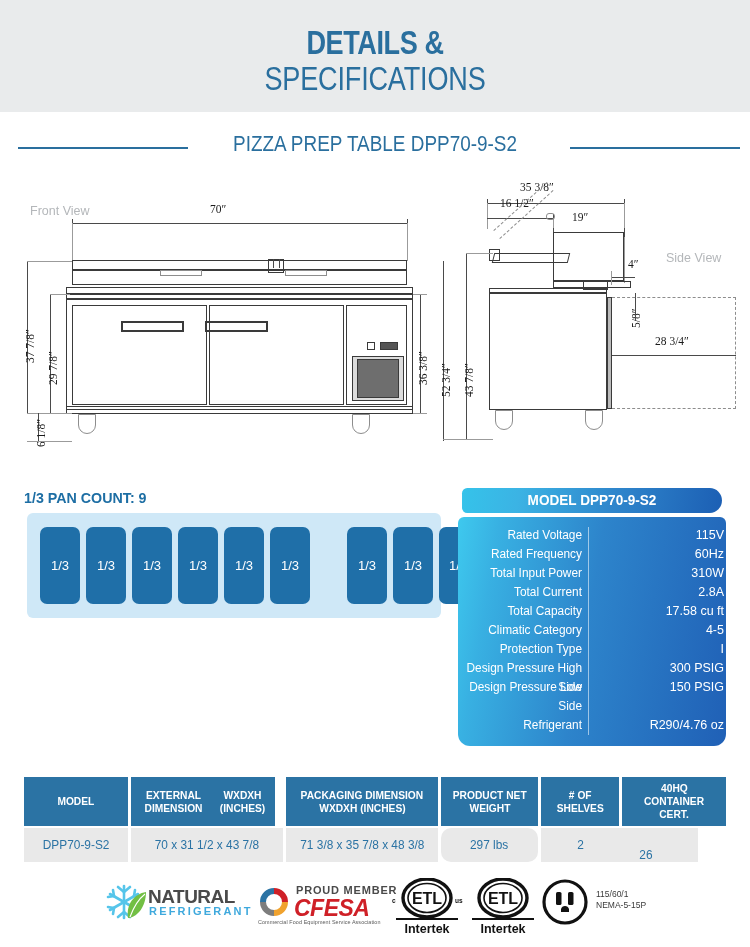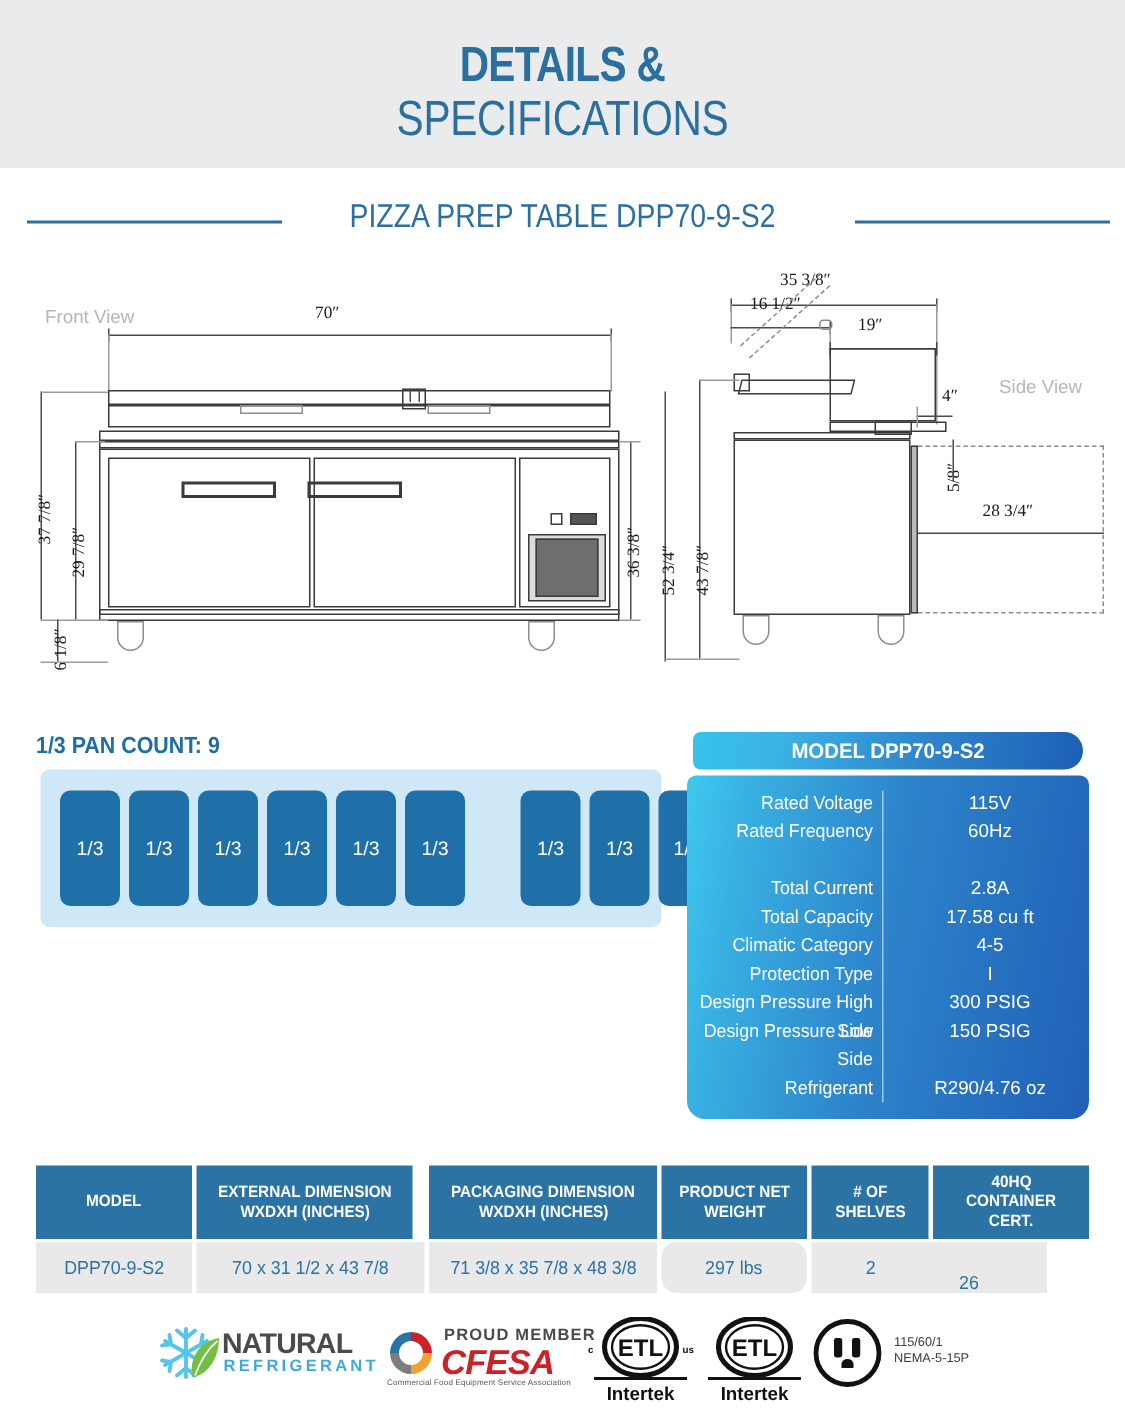--- a/index.html
+++ b/index.html
@@ -87,21 +87,21 @@
     border-radius:6px 6px 12px 12px;
   }
   .spec-div{position:absolute;left:130px;top:10px;width:1px;height:208px;background:rgba(255,255,255,.55);}
   .spec-row{position:absolute;left:0;width:268px;height:19.1px;}
   .spec-k{
     position:absolute;left:0;top:0;width:124px;text-align:right;
     color:#ffffff;font-size:12.5px;line-height:19.1px;
     transform:scaleX(0.95);transform-origin:right center;
   }
   .spec-v{
-    position:absolute;left:138px;top:0;width:128px;text-align:center;
+    position:absolute;left:138px;top:0;width:128px;text-align:right;
     color:#ffffff;font-size:12.5px;line-height:19.1px;
   }
 
   
   .tbl{position:absolute;left:24px;top:777px;width:702px;}
   .th{
     position:absolute;top:0;height:49px;background:#2b73a4;
     color:#ffffff;font-size:11px;font-weight:bold;text-align:center;
     display:flex;align-items:center;justify-content:center;
     box-sizing:border-box;padding:2px 3px;line-height:13px;
@@ -276,20 +276,24 @@
     <div class="spec-div"></div>
 
     <div class="spec-row" style="top:9px;">
       <div class="spec-k">Rated  Voltage</div>
       <div class="spec-v">115V</div>
     </div>
     <div class="spec-row" style="top:28px;">
       <div class="spec-k">Rated  Frequency</div>
       <div class="spec-v">60Hz</div>
     </div>
+    <div class="spec-row" style="top:47px;">
+      <div class="spec-k">Total Input Power</div>
+      <div class="spec-v">310W</div>
+    </div>
     <div class="spec-row" style="top:66px;">
       <div class="spec-k">Total Current</div>
       <div class="spec-v">2.8A</div>
     </div>
     <div class="spec-row" style="top:85px;">
       <div class="spec-k">Total Capacity</div>
       <div class="spec-v">17.58 cu ft</div>
     </div>
     <div class="spec-row" style="top:104px;">
       <div class="spec-k">Climatic Category</div>
@@ -311,21 +315,21 @@
       <div class="spec-k">Refrigerant</div>
       <div class="spec-v">R290/4.76 oz</div>
     </div>
   </div>
 </div>
 
 <div class="tbl">
   <div class="th" style="left:0px;width:104px;">
     <span>MODEL</span>
   </div>
-  <div class="th" style="left:107px;width:144px;flex-direction:column;">
+  <div class="th" style="left:107px;width:144px;flex-direction:row;">
     <span>EXTERNAL DIMENSION</span>
     <span>WXDXH (INCHES)</span>
   </div>
   <div class="th" style="left:262px;width:152px;flex-direction:column;">
     <span>PACKAGING DIMENSION</span>
     <span>WXDXH (INCHES)</span>
   </div>
   <div class="th" style="left:417px;width:97px;flex-direction:column;">
     <span>PRODUCT NET</span>
     <span>WEIGHT</span>

